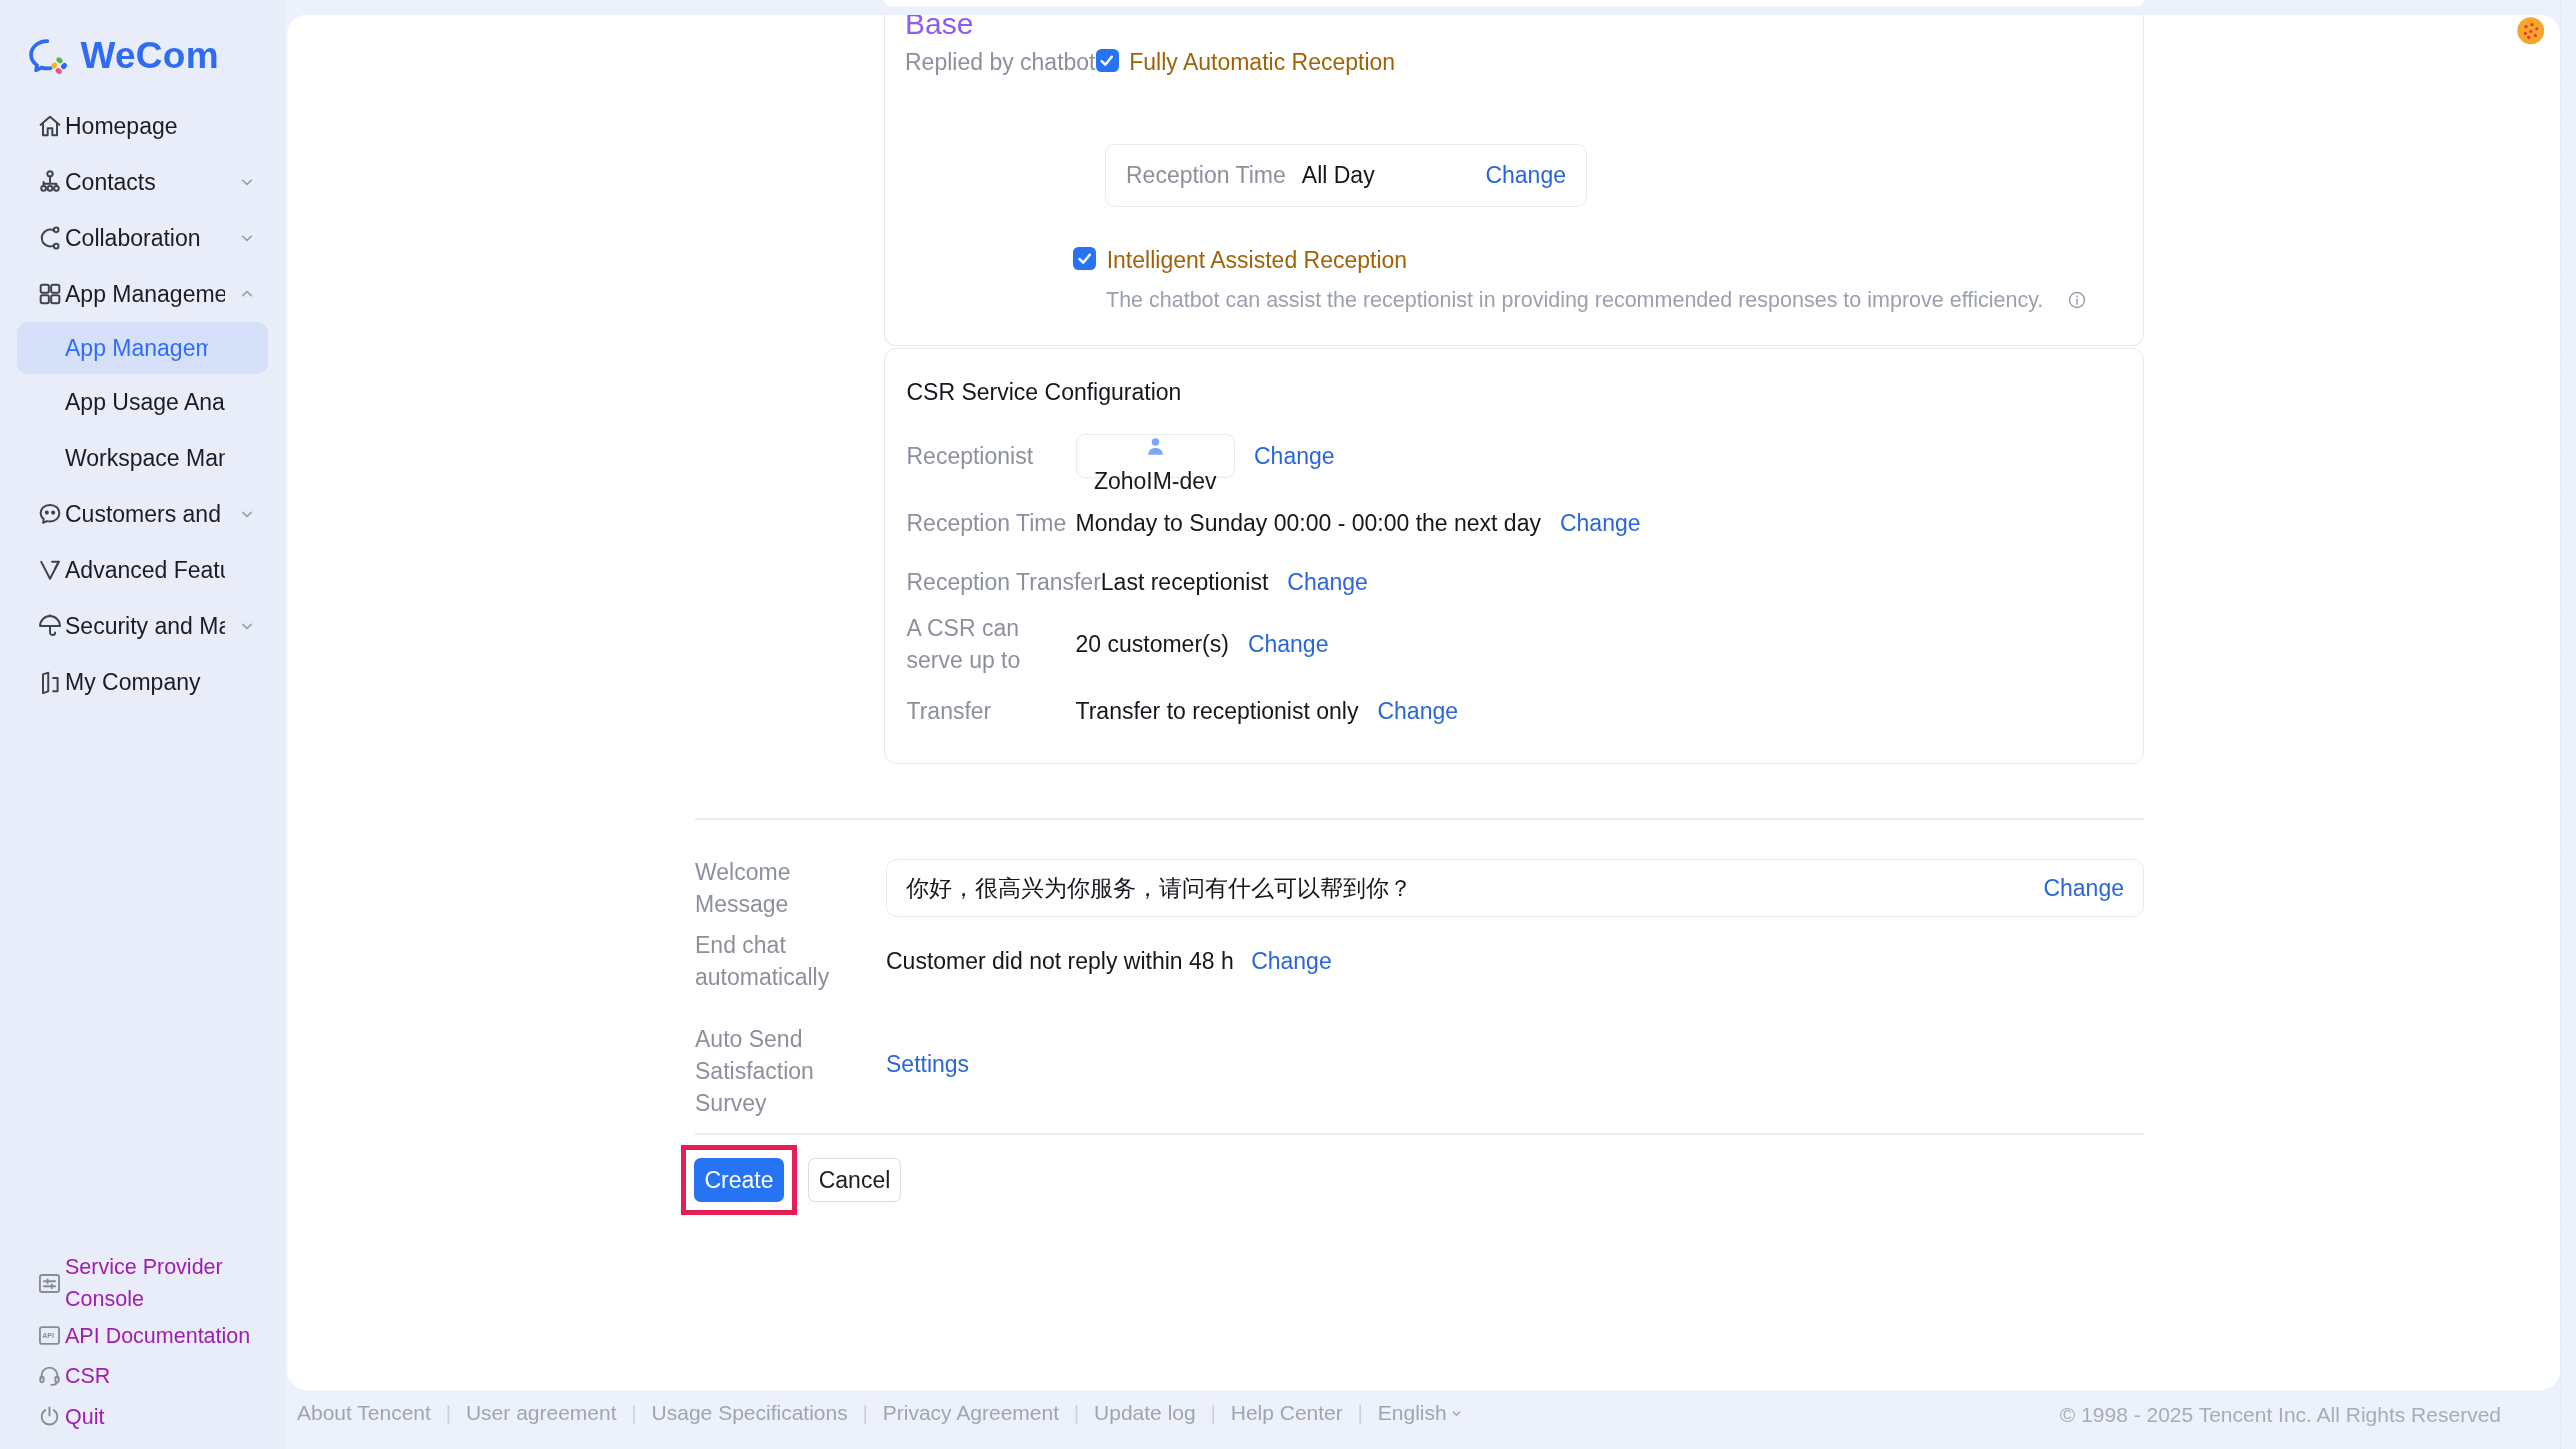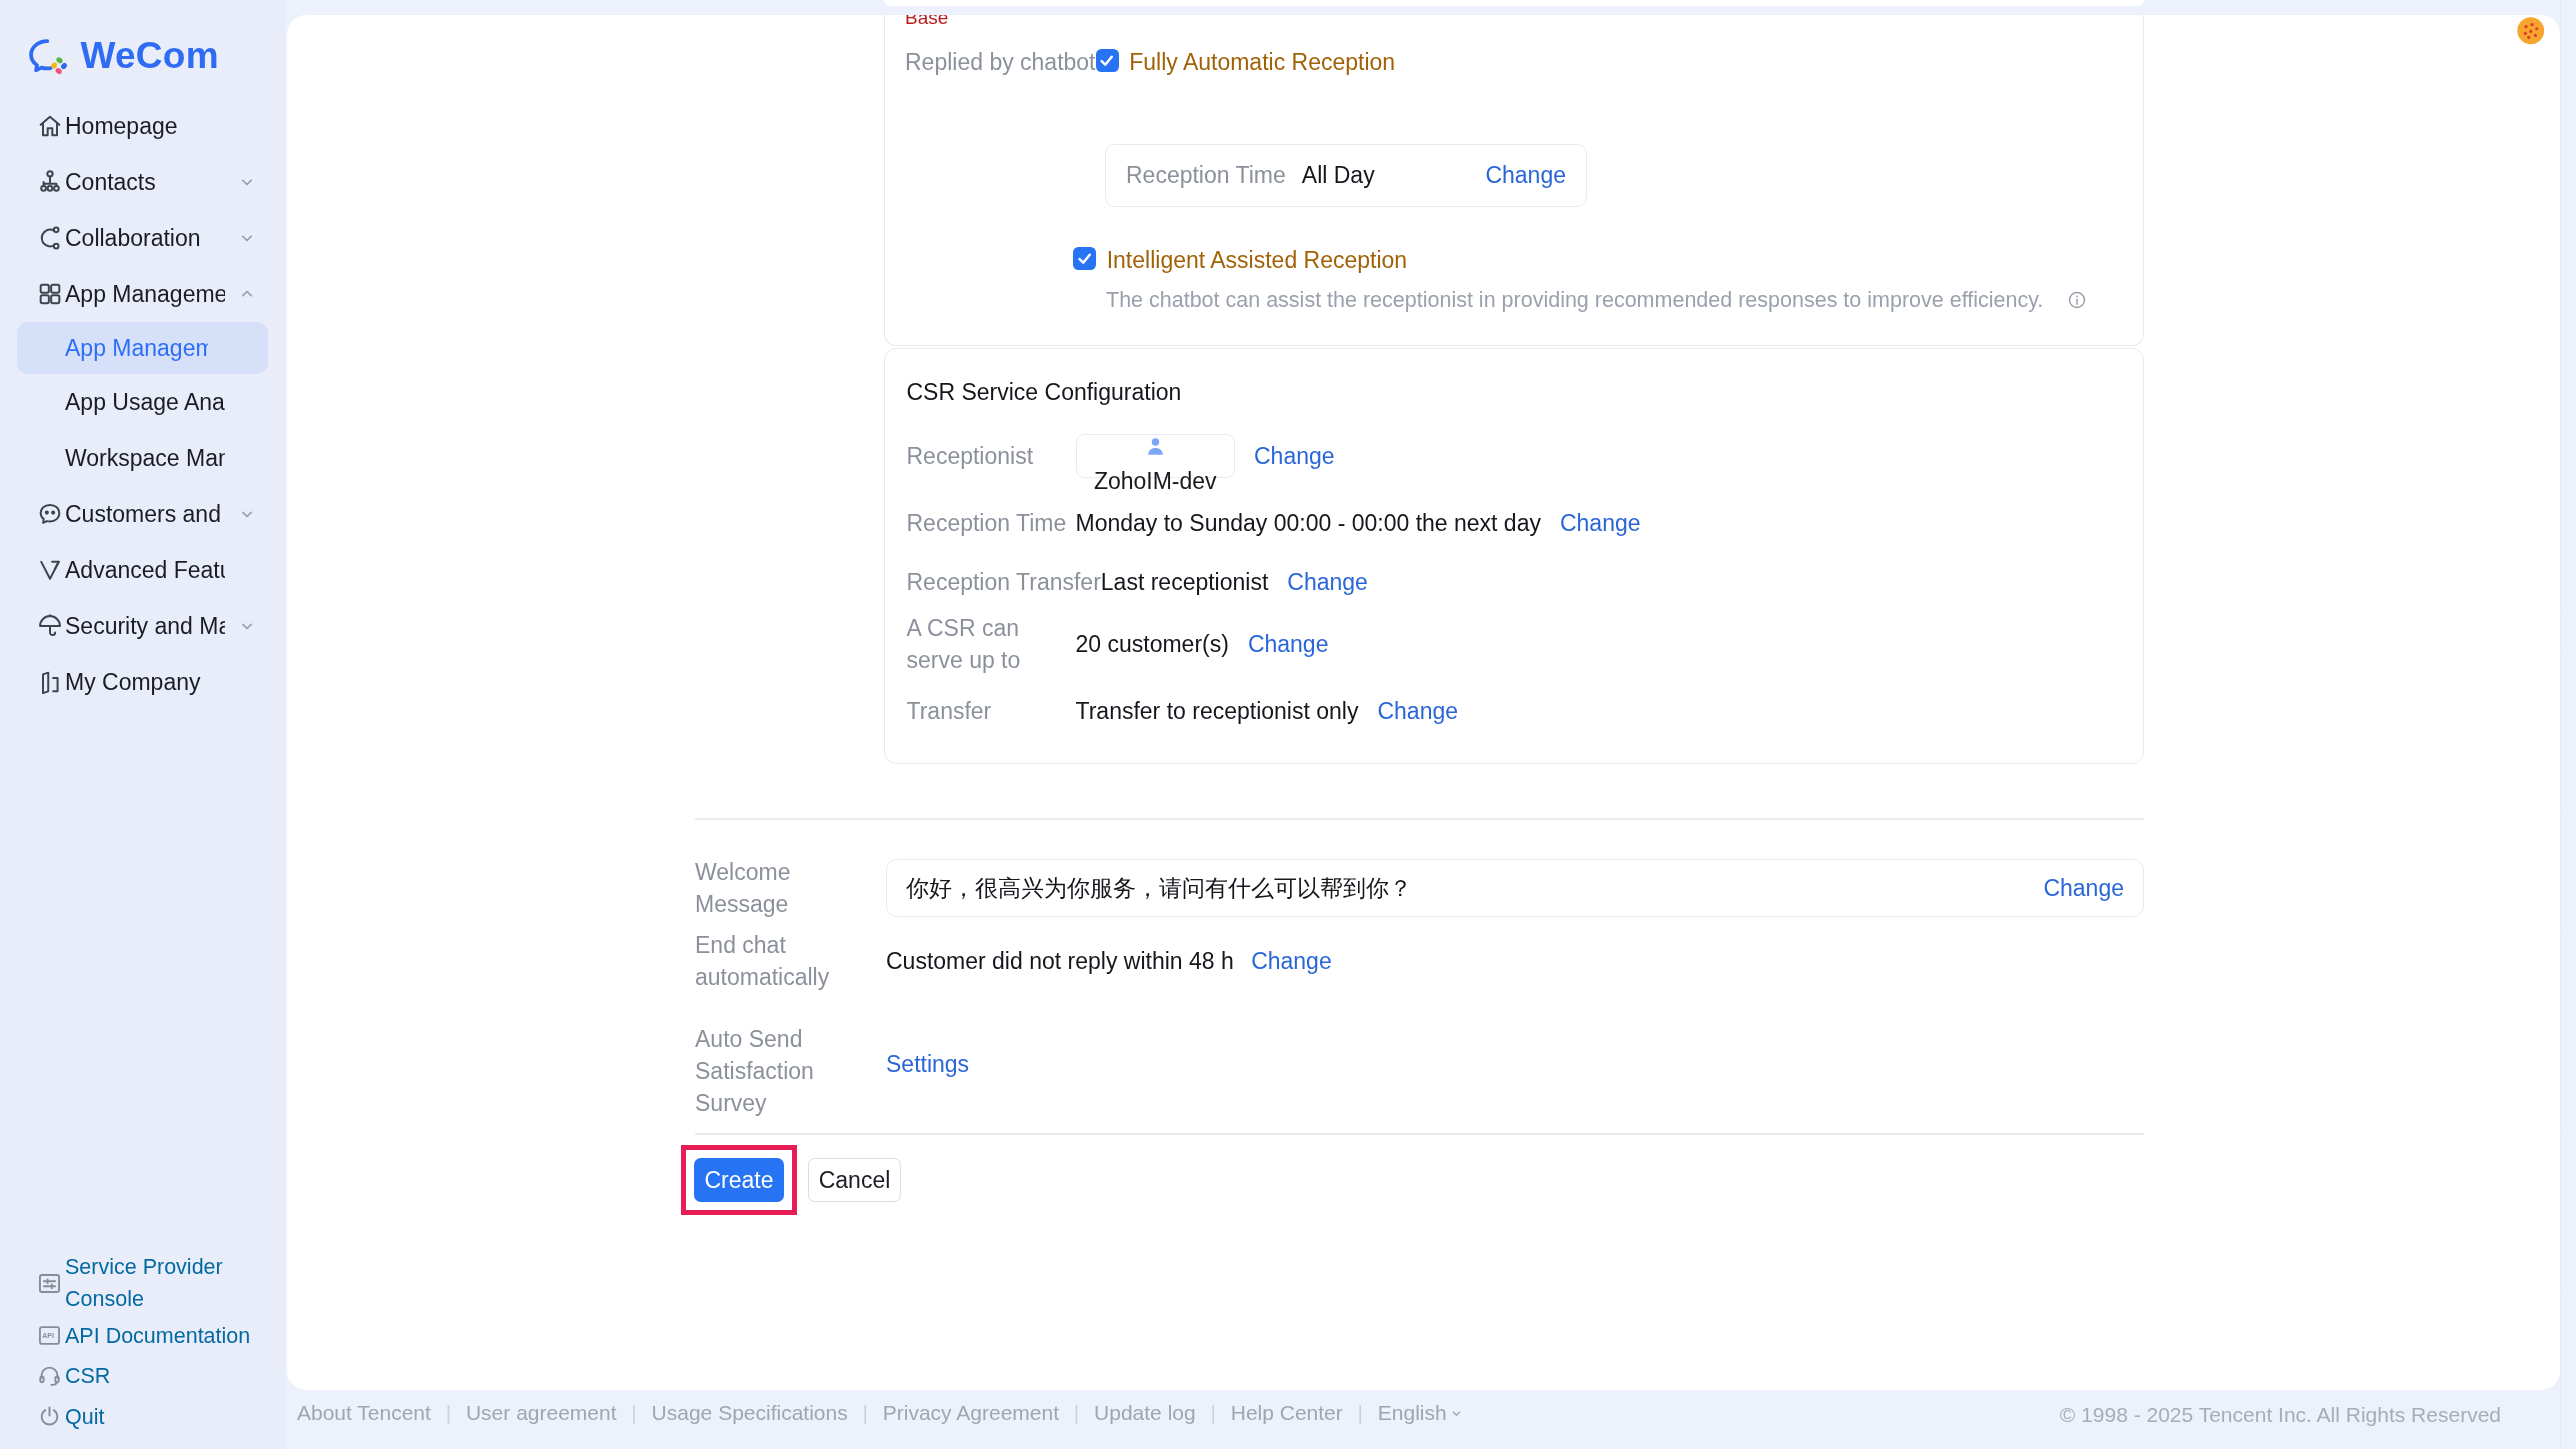--- a/index.html
+++ b/index.html
@@ -18,32 +18,32 @@
   .nav-item{position:relative;height:56px;display:flex;align-items:center;cursor:pointer;}
   .nav-item .nicon{position:absolute;left:36px;width:28px;height:28px;display:flex;align-items:center;justify-content:center;}
   .nav-item .nlabel{position:absolute;left:65px;right:60px;font-size:23px;color:#1a1d24;white-space:nowrap;overflow:hidden;}
   .nav-item .chev{position:absolute;right:28px;width:20px;height:20px;}
   .nav-sub .nlabel{left:65px;}
   .nav-active{margin:0 17px;height:52px;border-radius:10.7px;background:#d6e1f9;}
   .nav-active .nlabel{left:48px;color:#2e6ef5;}
   .side-bottom{position:absolute;left:0;right:0;}
   .sb-item{position:absolute;left:0;right:0;display:flex;cursor:pointer;}
   .sb-item .nicon{position:absolute;left:36px;width:27px;height:27px;}
-  .sb-item .nlabel{position:absolute;left:65px;right:13.4px;font-size:21.5px;color:#0369a1;line-height:32px;}
+  .sb-item .nlabel{position:absolute;left:65px;right:13.4px;font-size:21.5px;color:#a21caf;line-height:32px;}
   
   .panel{position:absolute;left:287px;top:15.4px;width:2273px;height:1375px;background:#ffffff;border-radius:19px;}
   .sliver{position:absolute;left:884px;top:0;width:1260px;height:6px;background:#ffffff;border-radius:0 0 6.7px 6.7px;}
   .gutter-line{position:absolute;left:2560px;top:0;height:1449px;border-left:1.3px dashed #dfe5f4;}
   .card{position:absolute;background:#fff;border:1.3px solid #e8eaf0;border-radius:12px;box-sizing:border-box;}
   .card1{left:597px;top:0;width:1260px;height:331px;border-top:none;border-radius:0 0 12px 12px;overflow:hidden;}
   .card2{left:597px;top:333px;width:1260px;height:416px;}
   .t34{font-size:23px;}
   .desc{font-size:21.5px;color:#9aa0ac;line-height:30px;}
   .link{color:#2a66d9;font-size:23px;cursor:pointer;white-space:nowrap;}
-  .base-title{margin:-8px 0 0 20px;font-size:19px;color:#b91c1c;}
+  .base-title{margin:-8px 0 0 20px;font-size:30px;color:#8b5cf6;}
   .row-replied{position:absolute;left:20px;top:34px;display:flex;align-items:flex-start;}
   .row-replied .rlabel{min-width:168px;font-size:23px;color:#8b909b;}
   .checkbox{width:23px;height:23px;border-radius:5.4px;background:#2673f4;flex:none;display:flex;align-items:center;justify-content:center;cursor:pointer;}
   .cbt{margin-left:10.7px;font-size:23px;color:#a16207;white-space:nowrap;}
   .desc1{position:absolute;left:221px;top:68px;width:1017px;}
   .rbox{position:absolute;left:220px;top:129px;width:482px;height:63px;border:1.3px solid #e9ebf1;border-radius:9.4px;box-sizing:border-box;display:flex;align-items:center;padding:0 20px;}
   .rbox .blabel{font-size:23px;color:#8b909b;white-space:nowrap;}
   .rbox .bval{font-size:23px;color:#15171c;margin-left:16px;flex:1;}
   .row-assist{position:absolute;left:188px;top:232px;display:flex;align-items:flex-start;}
   .desc2{position:absolute;left:221px;top:270px;display:flex;align-items:center;gap:24px;}

